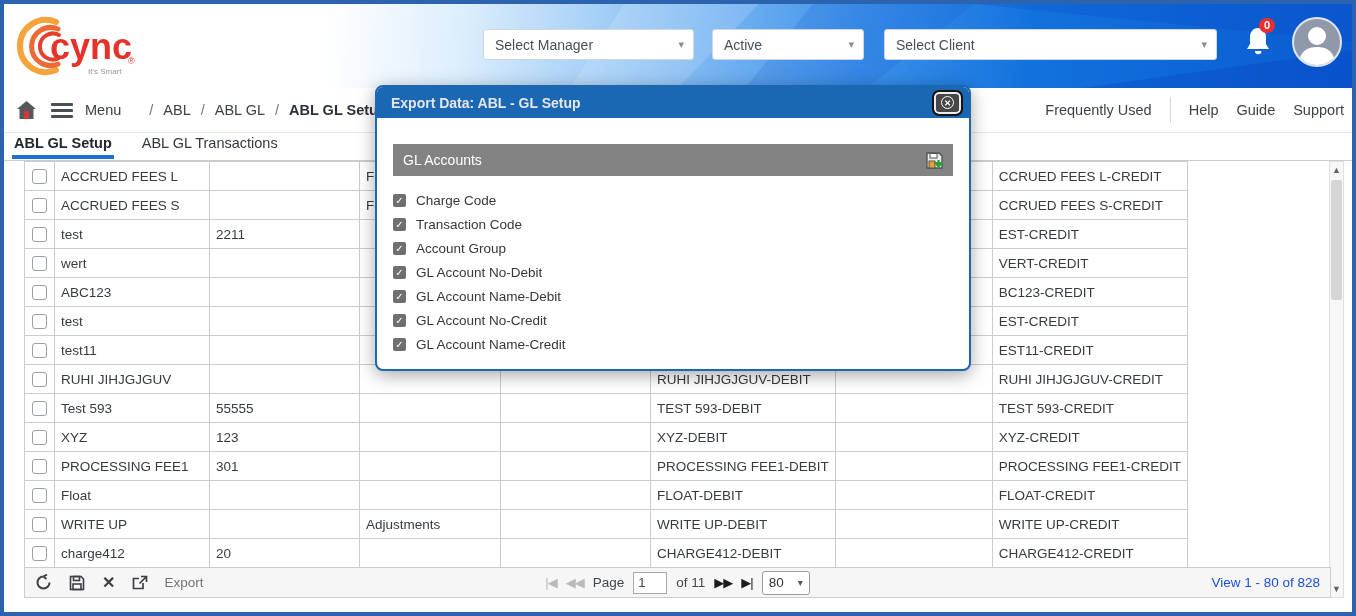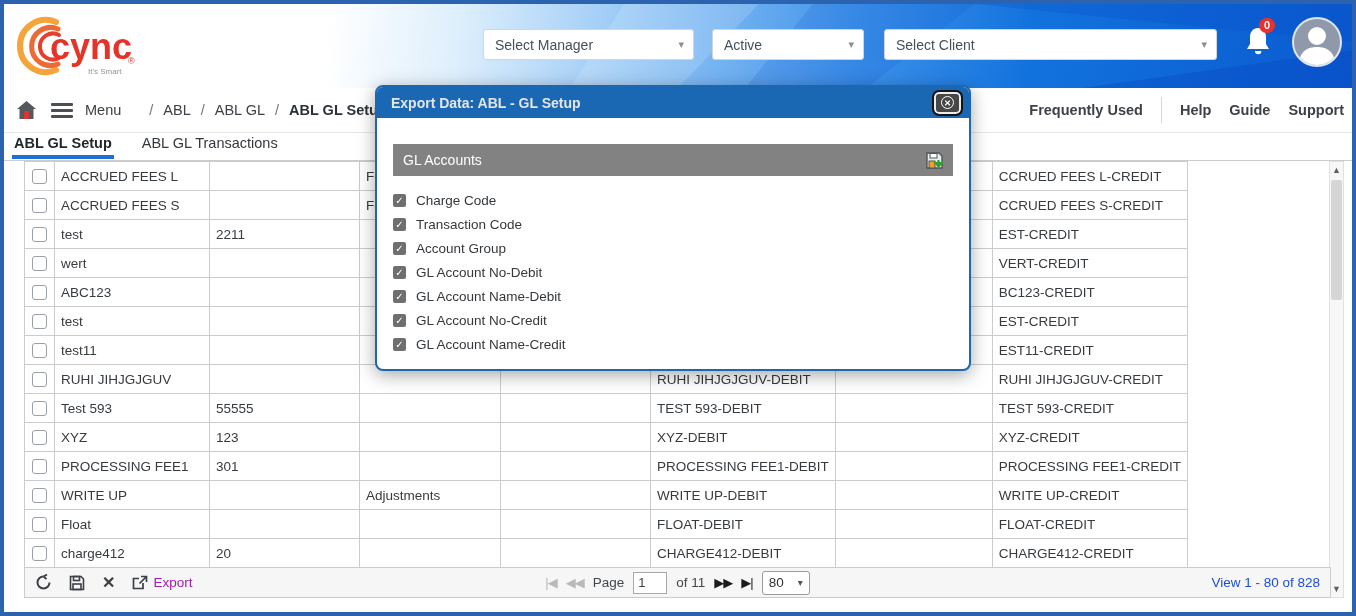--- a/index.html
+++ b/index.html
@@ -34,21 +34,21 @@
     border-bottom:1px solid #e6e6e6;display:flex;align-items:center;padding:0 8px 0 10px;
     font-size:14.5px;color:#3c4248;}
   .crumbbar .home{margin:0 14px 0 2px;cursor:pointer;display:flex;}
   .hamb{width:22px;height:15px;display:flex;flex-direction:column;justify-content:space-between;cursor:pointer;margin-right:12px;}
   .hamb span{height:3px;background:#4a4f55;border-radius:1px;}
   .crumb-menu{cursor:pointer;margin-right:18px;}
   .crumb-sep{color:#6f767d;margin:0 10px;}
   .crumb-item{cursor:pointer;white-space:nowrap;}
   .crumb-item.current{font-weight:bold;color:#2b3138;}
   .fav-star{color:#2b6fd4;font-size:19px;margin-left:10px;cursor:pointer;line-height:1;}
-  .crumb-right{margin-left:auto;display:flex;align-items:center;gap:18px;white-space:nowrap;font-weight:bold;}
+  .crumb-right{margin-left:auto;display:flex;align-items:center;gap:18px;white-space:nowrap;}
   .crumb-right .divider{width:1px;height:26px;background:#d7d7d7;}
   .crumb-right span{cursor:pointer;}
 
   
   .tabbar{position:absolute;top:129px;left:0;right:0;height:28px;border-bottom:1px solid #cccccc;
     background:#fff;display:flex;align-items:flex-start;padding-left:8px;gap:26px;font-size:14.5px;color:#33393f;}
   .tab{padding:2px 2px 4px;cursor:pointer;}
   .tab.active{font-weight:bold;border-bottom:4px solid #1e6fd6;color:#23282d;}
 
   
@@ -67,21 +67,21 @@
   .vscroll .sarrow.up{top:3px;}
   .vscroll .sarrow.down{bottom:3px;}
   .vscroll .thumb{position:absolute;left:1px;top:18px;width:11px;height:120px;background:#d6d6d6;border-radius:2px;cursor:grab;}
 
   
   .gridfooter{position:absolute;top:563px;left:20px;width:1307px;height:31px;background:#f6f6f6;
     border:1px solid #cccccc;display:flex;align-items:center;padding:0 10px;font-size:13.5px;color:#42474c;}
   .f-left{display:flex;align-items:center;gap:17px;flex:1;}
   .f-ico{cursor:pointer;display:flex;align-items:center;color:#3c3f43;}
   .f-x{font-size:16px;font-weight:bold;color:#3c3f43;cursor:pointer;}
-  .f-export{display:flex;align-items:flex-end;gap:5px;cursor:pointer;color:#a21caf;}
+  .f-export{display:flex;align-items:flex-end;gap:16px;cursor:pointer;color:#737373;}
   .f-center{display:flex;align-items:center;gap:9px;}
   .pg{font-size:13px;letter-spacing:-1px;cursor:pointer;user-select:none;}
   .pg.disabled{color:#b9b9b9;}
   .pg.enabled{color:#1c1c1c;}
   .pg-input{width:34px;height:22px;border:1px solid #a9a9a9;font-size:13px;padding:2px 4px;
     font-family:"Liberation Sans",sans-serif;color:#444;}
   .pg-size{width:48px;height:24px;border:1px solid #9b9b9b;border-radius:3px;background:#fff;
     display:flex;align-items:center;justify-content:space-between;padding:0 6px;cursor:pointer;color:#333;}
   .pg-size .caret{font-size:10px;color:#555;}
   .f-right{flex:1;text-align:right;color:#1d4ed8;}
@@ -324,38 +324,38 @@
       <td class="c-code">301</td>
       <td class="c-group"></td>
       <td class="c-blank1"></td>
       <td class="c-debit">PROCESSING FEE1-DEBIT</td>
       <td class="c-blank2"></td>
       <td class="c-credit">PROCESSING FEE1-CREDIT</td>
     </tr>
 
     <tr>
       <td class="cbcell"><span class="rowcb"></span></td>
+      <td class="c-name">Float</td>
+      <td class="c-code"></td>
+      <td class="c-group"></td>
+      <td class="c-blank1"></td>
+      <td class="c-debit">FLOAT-DEBIT</td>
+      <td class="c-blank2"></td>
+      <td class="c-credit">FLOAT-CREDIT</td>
+    </tr>
+
+    <tr>
+      <td class="cbcell"><span class="rowcb"></span></td>
       <td class="c-name">WRITE UP</td>
       <td class="c-code"></td>
       <td class="c-group">Adjustments</td>
       <td class="c-blank1"></td>
       <td class="c-debit">WRITE UP-DEBIT</td>
       <td class="c-blank2"></td>
       <td class="c-credit">WRITE UP-CREDIT</td>
-    </tr>
-
-    <tr>
-      <td class="cbcell"><span class="rowcb"></span></td>
-      <td class="c-name">Float</td>
-      <td class="c-code"></td>
-      <td class="c-group"></td>
-      <td class="c-blank1"></td>
-      <td class="c-debit">FLOAT-DEBIT</td>
-      <td class="c-blank2"></td>
-      <td class="c-credit">FLOAT-CREDIT</td>
     </tr>
 
     <tr>
       <td class="cbcell"><span class="rowcb"></span></td>
       <td class="c-name">charge412</td>
       <td class="c-code">20</td>
       <td class="c-group"></td>
       <td class="c-blank1"></td>
       <td class="c-debit">CHARGE412-DEBIT</td>
       <td class="c-blank2"></td>

